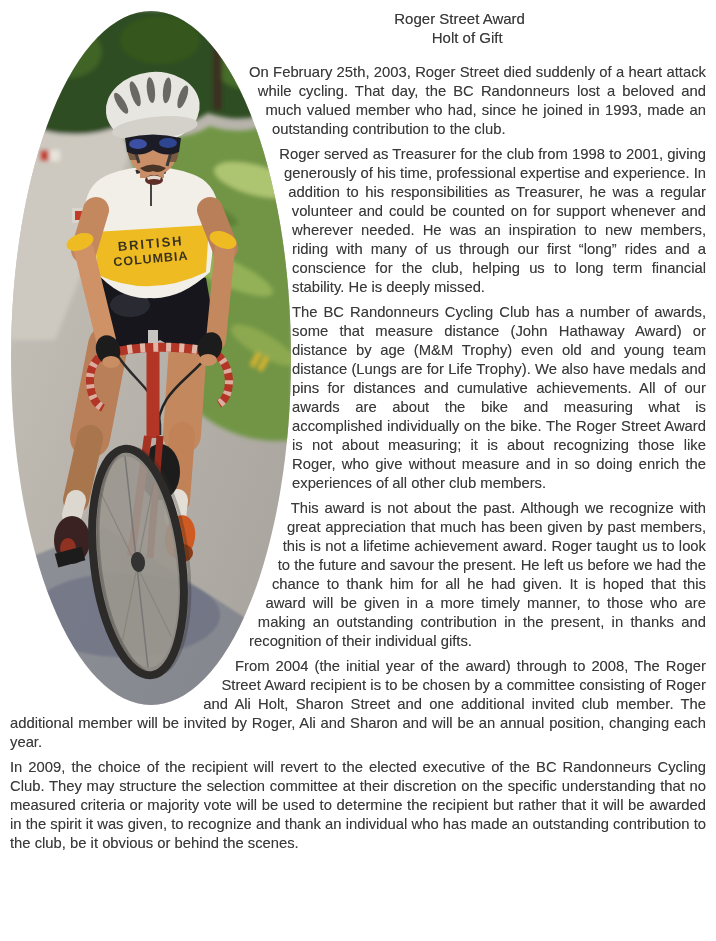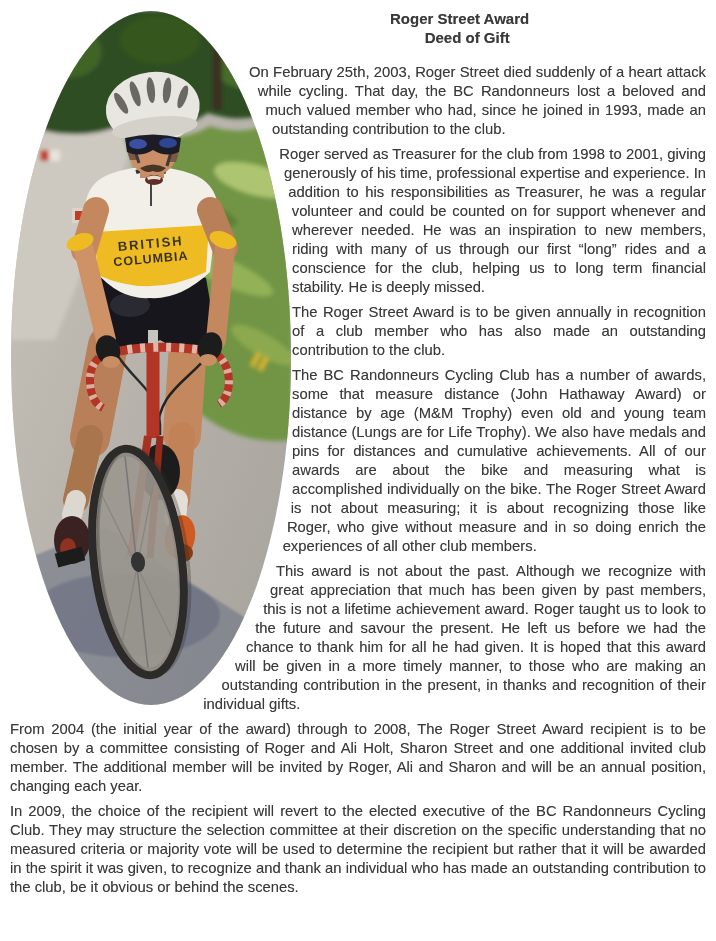--- a/index.html
+++ b/index.html
@@ -18,21 +18,21 @@
     float: left;
     width: 282px;
     height: 696px;
     margin: 2px 0 0 0;
     shape-outside: ellipse(50% 50% at 50% 50%);
     shape-margin: 11px;
   }
   .photo-float svg { display: block; width: 282px; height: 696px; }
   .doc-title {
     text-align: center;
-    font-weight: bold;
+    font-weight: normal;
     font-size: 15px;
     line-height: 18.5px;
     margin: 2px 0 16px 0;
     text-shadow: 0 0 .6px rgba(58,58,58,.55);
   }
   .doc-body p {
     font-size: 14.8px;
     line-height: 19px;
     text-align: justify;
     margin: 0 0 6px 0;
@@ -191,26 +191,25 @@
           <ellipse cx="128" cy="552" rx="44" ry="114" fill="none" stroke="#2d2b29" stroke-width="8"></ellipse>
           <ellipse cx="134" cy="552" rx="44" ry="114" fill="none" stroke="#2d2b29" stroke-width="3" opacity="0.3"></ellipse>
           <ellipse cx="128" cy="552" rx="7" ry="10" fill="#333333"></ellipse>
         </g>
       </g>
     </svg>
   </div>
 
   <div class="doc-title">
     <div>Roger Street Award</div>
-    <div>Deed of Gift</div>
+    <div>Holt of Gift</div>
   </div>
 
   <div class="doc-body">
     <p>On February 25th, 2003, Roger Street died suddenly of a heart attack while cycling. That day, the BC Randonneurs lost a beloved and much valued member who had, since he joined in 1993, made an outstanding contribution to the club.</p>
     <p>Roger served as Treasurer for the club from 1998 to 2001, giving generously of his time, professional expertise and experience. In addition to his responsibilities as Treasurer, he was a regular volunteer and could be counted on for support whenever and wherever needed. He was an inspiration to new members, riding with many of us through our first “long” rides and a conscience for the club, helping us to long term financial stability. He is deeply missed.</p>
-    <p>The Roger Street Award is to be given annually in recognition of a club member who has also made an outstanding contribution to the club.</p>
     <p>The BC Randonneurs Cycling Club has a number of awards, some that measure distance (John Hathaway Award) or distance by age (M&amp;M Trophy) even  old and young team distance (Lungs are for Life Trophy).  We also have medals and pins for distances and cumulative achievements. All of our awards are about the bike and measuring what is accomplished individually on the bike. The Roger Street Award is not about measuring; it is about recognizing those like Roger, who give without measure and in so doing enrich the experiences of all other club members.</p>
     <p>This award is not about the past. Although we recognize with great appreciation that much has been given by past members, this is not a lifetime achievement award. Roger taught us to look to the future and savour the present. He left us before we had the chance to thank him for all he had given. It is hoped that this award will be given in a more timely manner, to those who are making an outstanding contribution in the present, in thanks and recognition of their individual gifts.</p>
     <p>From 2004 (the initial year of the award) through to 2008, The Roger Street Award recipient is to be chosen by a committee consisting of Roger and Ali Holt, Sharon Street and one additional invited club member. The additional member will be invited by Roger, Ali and Sharon and will be an annual position, changing each year.</p>
     <p>In 2009, the choice of the recipient will revert to the elected executive of the BC Randonneurs Cycling Club. They may structure the selection committee at their discretion on the specific understanding that no measured criteria or majority vote will be used to determine the recipient but rather that it will be awarded in the spirit it was given, to recognize and thank an individual who has made an outstanding contribution to the club, be it obvious or behind the scenes.</p>
   </div>
 
 </div>
 
 </body></html>

